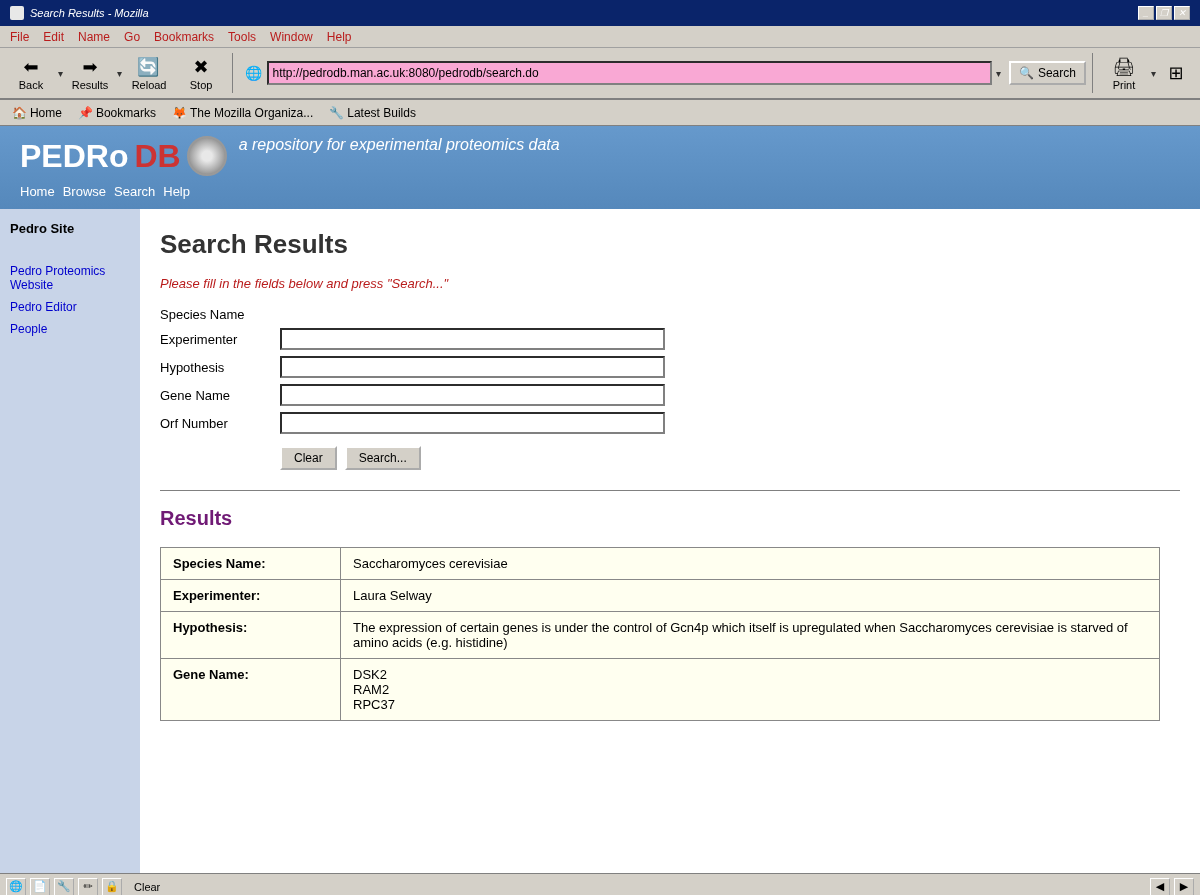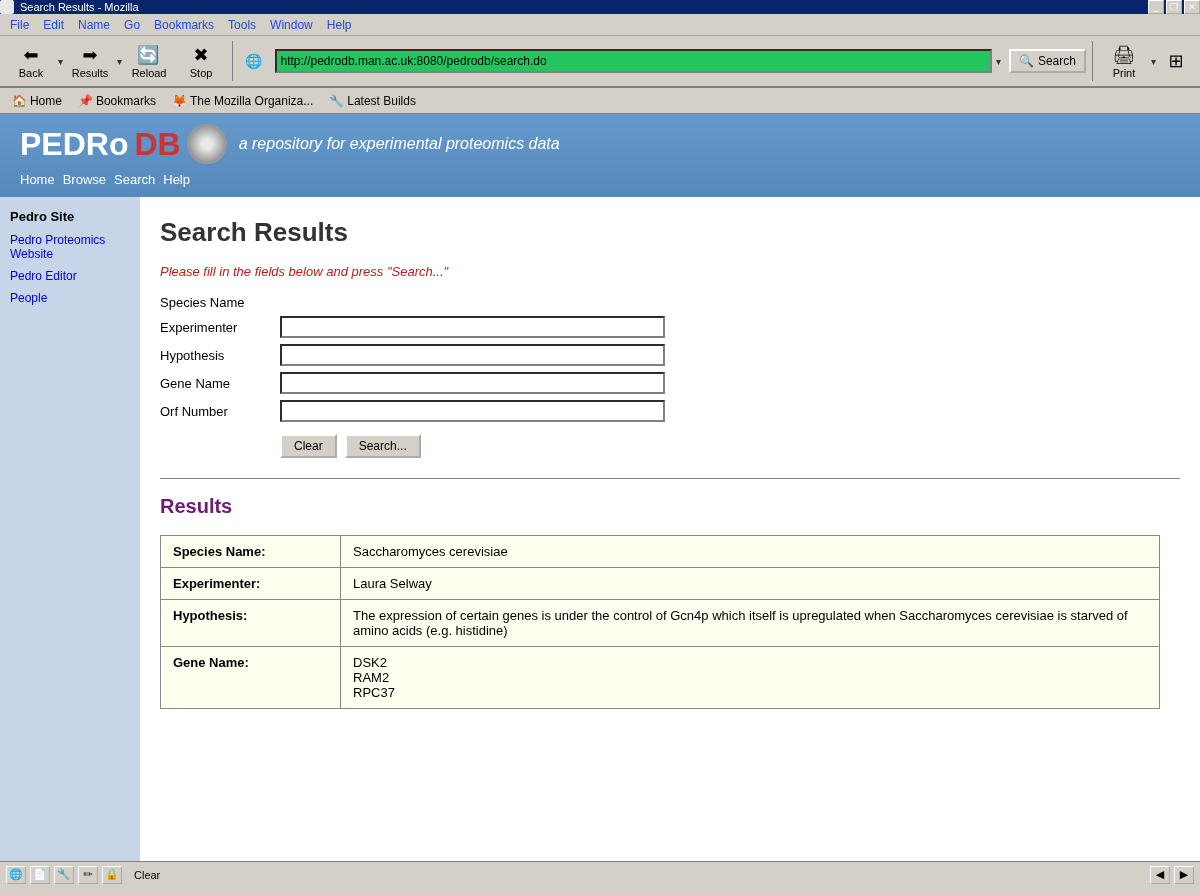--- a/index.html
+++ b/index.html
@@ -3,25 +3,26 @@
   <meta charset="utf-8">
   <style>
     * { margin: 0; padding: 0; box-sizing: border-box; }
     body { font-family: Arial, sans-serif; font-size: 13px; background: #d4d0c8; overflow: hidden; }
 
     
     .title-bar {
       background: #0a246a;
       color: white;
       font-size: 11px;
-      padding: 3px 0;
+      padding: 3px 10px;
       display: flex;
       align-items: center;
       justify-content: space-between;
-      height: 14px;
+      height: 26px;
+      font-style: italic;
     }
     .title-bar-left { display: flex; align-items: center; gap: 6px; }
     .title-bar-icon { width: 14px; height: 14px; background: #e8e8e8; border-radius: 2px; display: inline-block; }
     .title-bar-buttons { display: flex; gap: 2px; }
     .title-btn {
       width: 16px; height: 14px; background: #d4d0c8; border: 1px outset #fff;
       font-size: 9px; cursor: pointer; display: flex; align-items: center; justify-content: center;
     }
 
     
@@ -31,21 +32,21 @@
       gap: 2px;
       padding: 2px 4px;
       border-bottom: 1px solid #a0a0a0;
       height: 22px;
       align-items: center;
     }
     .menu-item {
       padding: 2px 6px;
       font-size: 12px;
       cursor: pointer;
-      color: #1d4ed8;
+      color: #b91c1c;
     }
 
     
     .toolbar {
       background: #d4d0c8;
       display: flex;
       align-items: center;
       padding: 3px 6px;
       border-bottom: 2px solid #808080;
       height: 52px;
@@ -78,22 +79,21 @@
       flex: 1;
       margin: 0 6px;
       gap: 4px;
     }
     .address-input {
       flex: 1;
       height: 24px;
       border: 2px inset #808080;
       padding: 0 4px;
       font-size: 12px;
-      background: #22c55e;
-      margin-left: 8px;
+      background: #f9a8d4;
     }
     .search-btn {
       display: flex;
       align-items: center;
       gap: 4px;
       height: 24px;
       padding: 0 8px;
       background: #d4d0c8;
       border: 2px outset #fff;
       cursor: pointer;
@@ -133,21 +133,21 @@
 
     
     .page-header {
       background: linear-gradient(to bottom, #6699cc, #5588bb);
       padding: 10px 20px;
       display: flex;
       flex-direction: column;
     }
     .logo-area {
       display: flex;
-      align-items: center;
+      align-items: flex-start;
       gap: 12px;
       margin-bottom: 8px;
     }
     .logo-tagline {
       font-size: 16px;
       font-style: italic;
       color: white;
     }
     .logo-circle {
       width: 40px; height: 40px;
@@ -177,21 +177,21 @@
     .sidebar {
       width: 140px;
       background: #c8d4e8;
       padding: 12px 10px;
       flex-shrink: 0;
     }
     .sidebar-title {
       font-weight: bold;
       font-size: 13px;
       color: black;
-      margin-bottom: 9px;
+      margin-bottom: 28px;
     }
     .sidebar-link {
       display: block;
       color: #0000cc;
       text-decoration: none;
       font-size: 12px;
       margin-bottom: 8px;
       cursor: pointer;
     }
 

